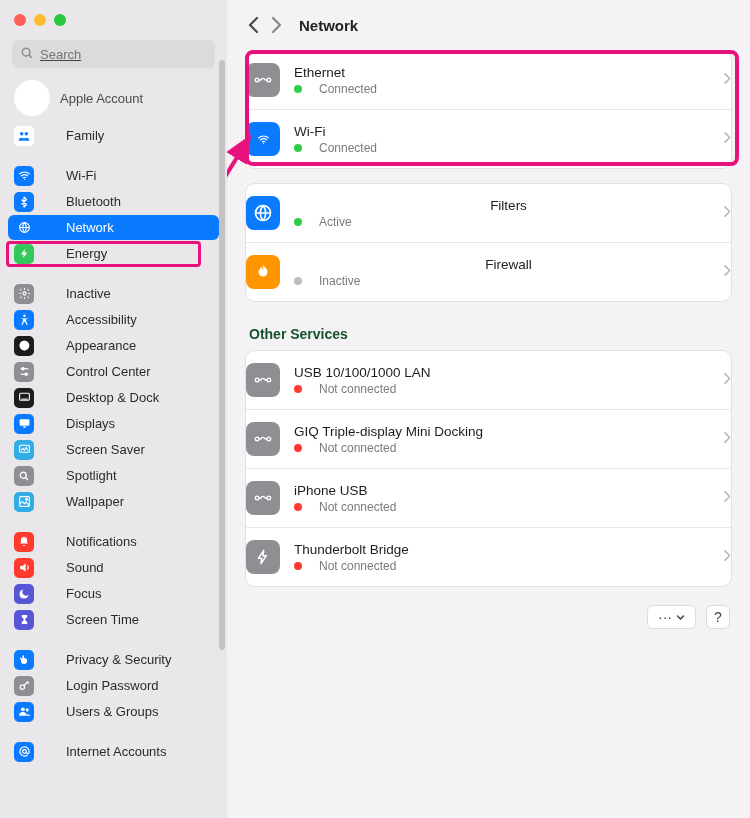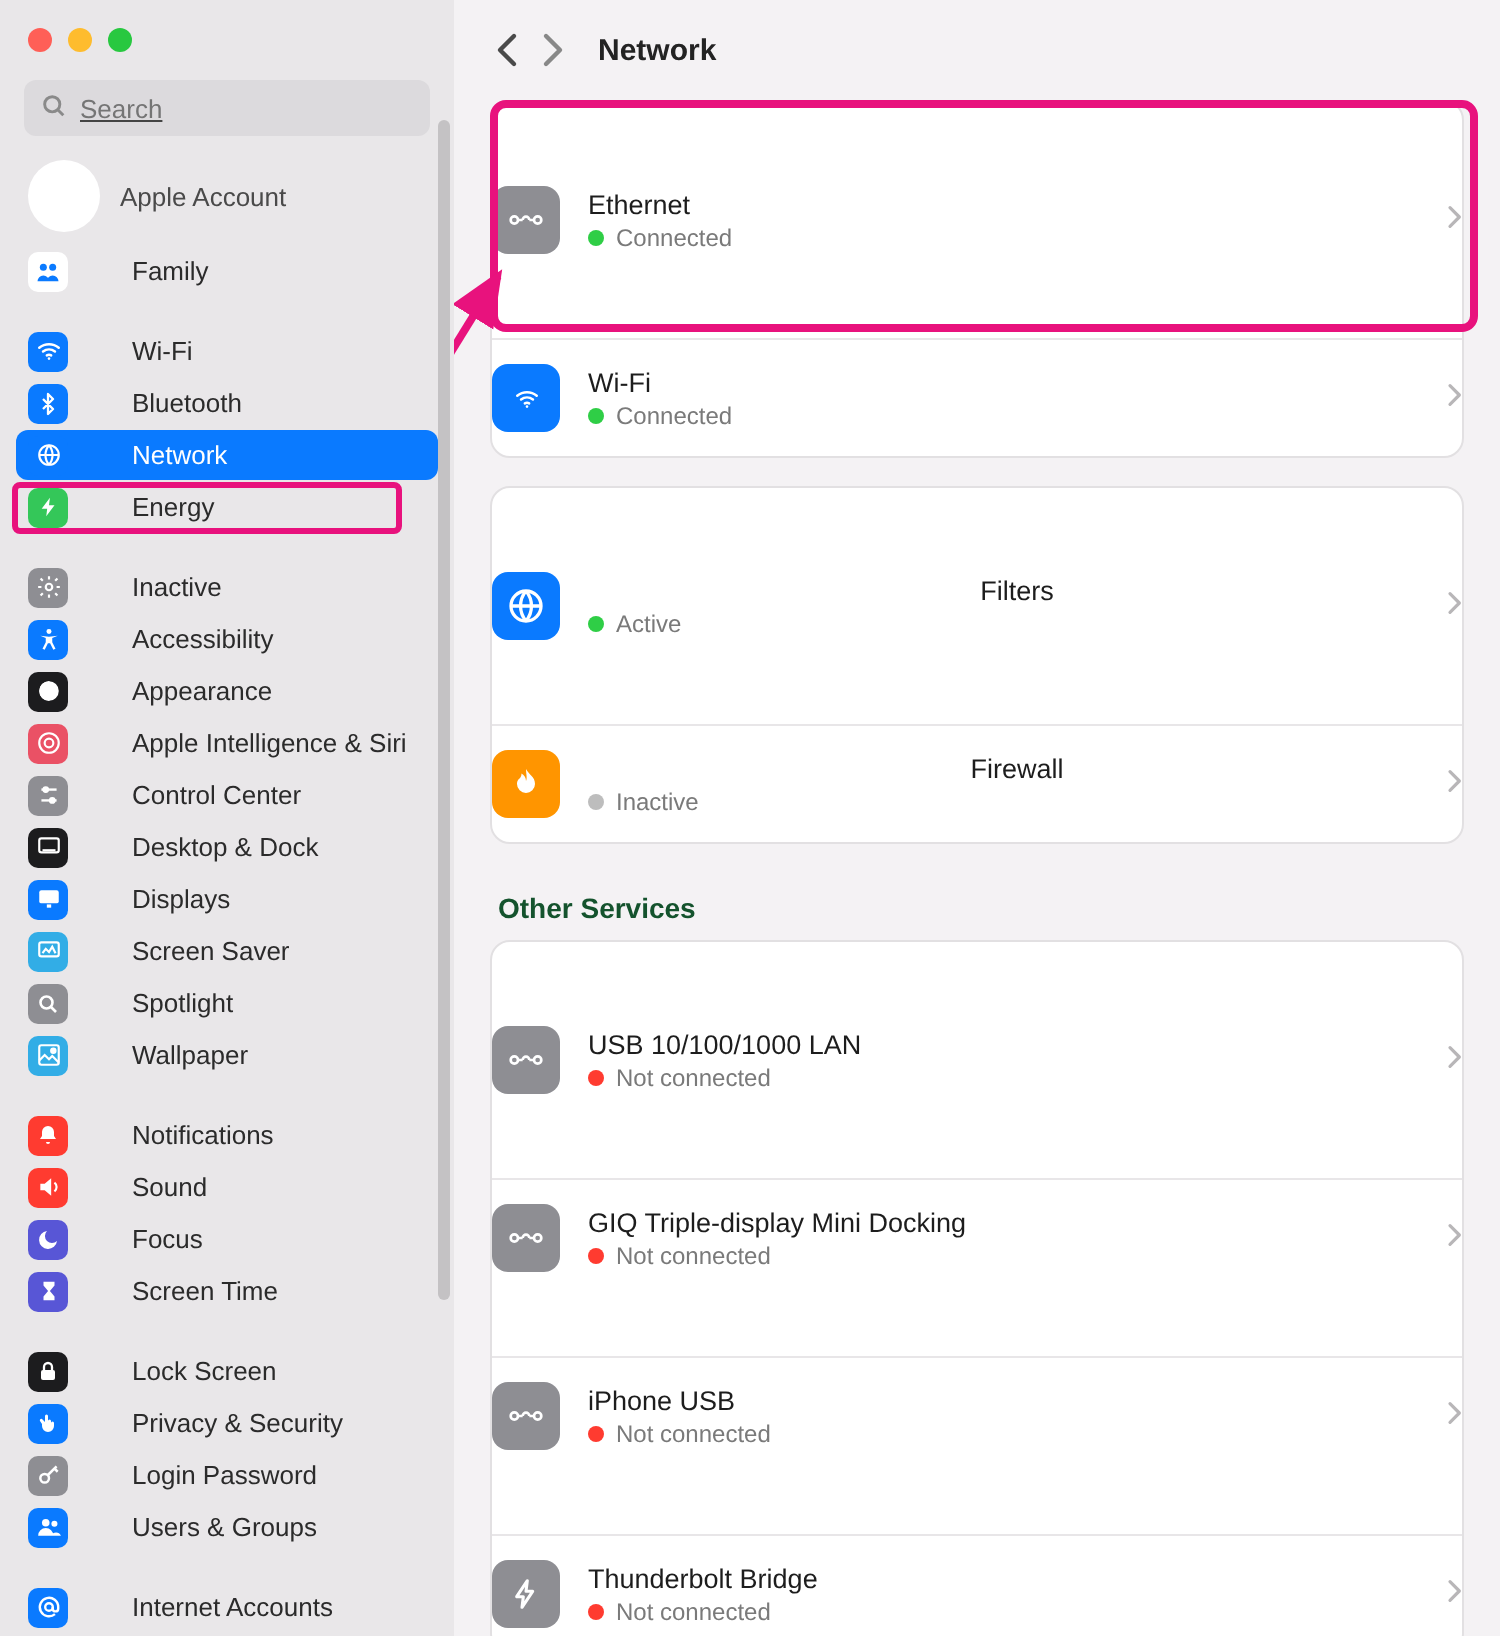--- a/index.html
+++ b/index.html
@@ -27,26 +27,26 @@
   .scroll-thumb { position:absolute; right:2px; top:60px; width:6px; height:590px; background:#c4c2c4; border-radius:3px; }
   
   .main { flex:1; background:#f4f2f4; overflow-y:auto; position:relative; }
   .topbar { display:flex; align-items:center; height:50px; padding:0 16px; }
   .nav-btn { width:22px; height:28px; display:flex; align-items:center; justify-content:center; color:#888; }
   .nav-btn.enabled { color:#4a4a4a; }
   .title { font-size:15px; font-weight:600; margin-left:12px; color:#232323; }
   .content { padding:0 18px 30px 18px; }
   .card { background:#fff; border:1px solid #e2e0e2; border-radius:10px; overflow:hidden; }
   .card + .card { margin-top:14px;text-align:center; }
-  .row { display:flex; align-items:center; padding:12px 0; position:relative; border-top:1px solid #e8e6e8;margin-top:30px; }
+  .row { display:flex; align-items:center; padding:12px 0; position:relative; border-top:1px solid #e8e6e8; }
   .row:first-child { border-top:none; }
   .row .sq-icon { width:34px; height:34px; border-radius:8px; display:flex; align-items:center; justify-content:center; margin-right:14px; color:#fff; flex:0 0 auto; }
   .row-texts { flex:1; display:flex; flex-direction:column; gap:2px; }
   .row-title { font-size:13.5px; color:#1d1d1d; }
-  .row-sub { font-size:12px; color:#7a7a7a; display:flex; align-items:center; gap:6px; }
+  .row-sub { font-size:12px; color:#7a7a7a; display:flex; align-items:center; gap:17px; }
   .status-dot { width:8px; height:8px; border-radius:50%; }
   .chev-r { color:#b8b6b8; }
   .section-h { font-size:14px; font-weight:600; color:#14532d; margin:24px 0 8px 4px; }
   .footer { display:flex; justify-content:flex-end; gap:10px; margin-top:18px; padding-right:2px; }
   .pill { background:#fff; border:1px solid #dcdadc; border-radius:6px; height:24px; padding:0 10px; display:flex; align-items:center; font-size:14px; color:#444; }
   .hl-box { position:absolute; border:4px solid #e8127d; border-radius:8px; pointer-events:none; }
   .hl-arrow { position:absolute; pointer-events:none; }
   
   .st-green { background:#2fce46; } .st-red { background:#ff3b30; } .st-gray { background:#bdbdbd; }
 </style>
@@ -148,29 +148,20 @@
             <span class="icon" style="background: rgb(28, 28, 30);">
               <svg width="13" height="13" viewBox="0 0 24 24" fill="currentColor">
                 <circle cx="12" cy="12" r="9"></circle>
                 <path d="M12 3v18" stroke="#fff" stroke-width="1"></path>
                 <path d="M12 3a9 9 0 0 0 0 18z" fill="#fff"></path>
               </svg>
             </span>
             <span class="label">Appearance</span>
           </div>
           <div class="side-item">
-            <span class="icon" style="background: rgb(234, 81, 101);">
-              <svg width="13" height="13" viewBox="0 0 24 24" fill="none" stroke="currentColor" stroke-width="2">
-                <circle cx="12" cy="12" r="9"></circle>
-                <circle cx="12" cy="12" r="4"></circle>
-              </svg>
-            </span>
-            <span class="label">Apple Intelligence &amp; Siri</span>
-          </div>
-          <div class="side-item">
             <span class="icon" style="background: rgb(142, 142, 147);">
               <svg width="13" height="13" viewBox="0 0 24 24" fill="none" stroke="currentColor" stroke-width="2.2">
                 <line x1="5" y1="7" x2="19" y2="7"></line>
                 <circle cx="9" cy="7" r="2" fill="currentColor"></circle>
                 <line x1="5" y1="17" x2="19" y2="17"></line>
                 <circle cx="15" cy="17" r="2" fill="currentColor"></circle>
               </svg>
             </span>
             <span class="label">Control Center</span>
           </div>
@@ -249,29 +240,20 @@
           </div>
           <div class="side-item">
             <span class="icon" style="background: rgb(88, 86, 214);">
               <svg width="11" height="13" viewBox="0 0 24 24" fill="currentColor">
                 <path d="M6 2h12v4l-5 6 5 6v4H6v-4l5-6-5-6z"></path>
               </svg>
             </span>
             <span class="label">Screen Time</span>
           </div>
           <div class="side-gap"></div>
-          <div class="side-item">
-            <span class="icon" style="background: rgb(28, 28, 30);">
-              <svg width="12" height="13" viewBox="0 0 24 24" fill="currentColor">
-                <rect x="5" y="11" width="14" height="10" rx="2"></rect>
-                <path d="M8 11V8a4 4 0 0 1 8 0v3" fill="none" stroke="currentColor" stroke-width="2.3"></path>
-              </svg>
-            </span>
-            <span class="label">Lock Screen</span>
-          </div>
           <div class="side-item">
             <span class="icon" style="background: rgb(10, 122, 255);">
               <svg width="12" height="13" viewBox="0 0 24 24" fill="currentColor">
                 <path d="M9 11V5a1.5 1.5 0 0 1 3 0v5a1.5 1.5 0 0 1 3 0v2a1.5 1.5 0 0 1 3 0v3a6 6 0 0 1-12 0v-2l-2-3a1.5 1.5 0 0 1 2-2z"></path>
               </svg>
             </span>
             <span class="label">Privacy &amp; Security</span>
           </div>
           <div class="side-item">
             <span class="icon" style="background: rgb(142, 142, 147);">

